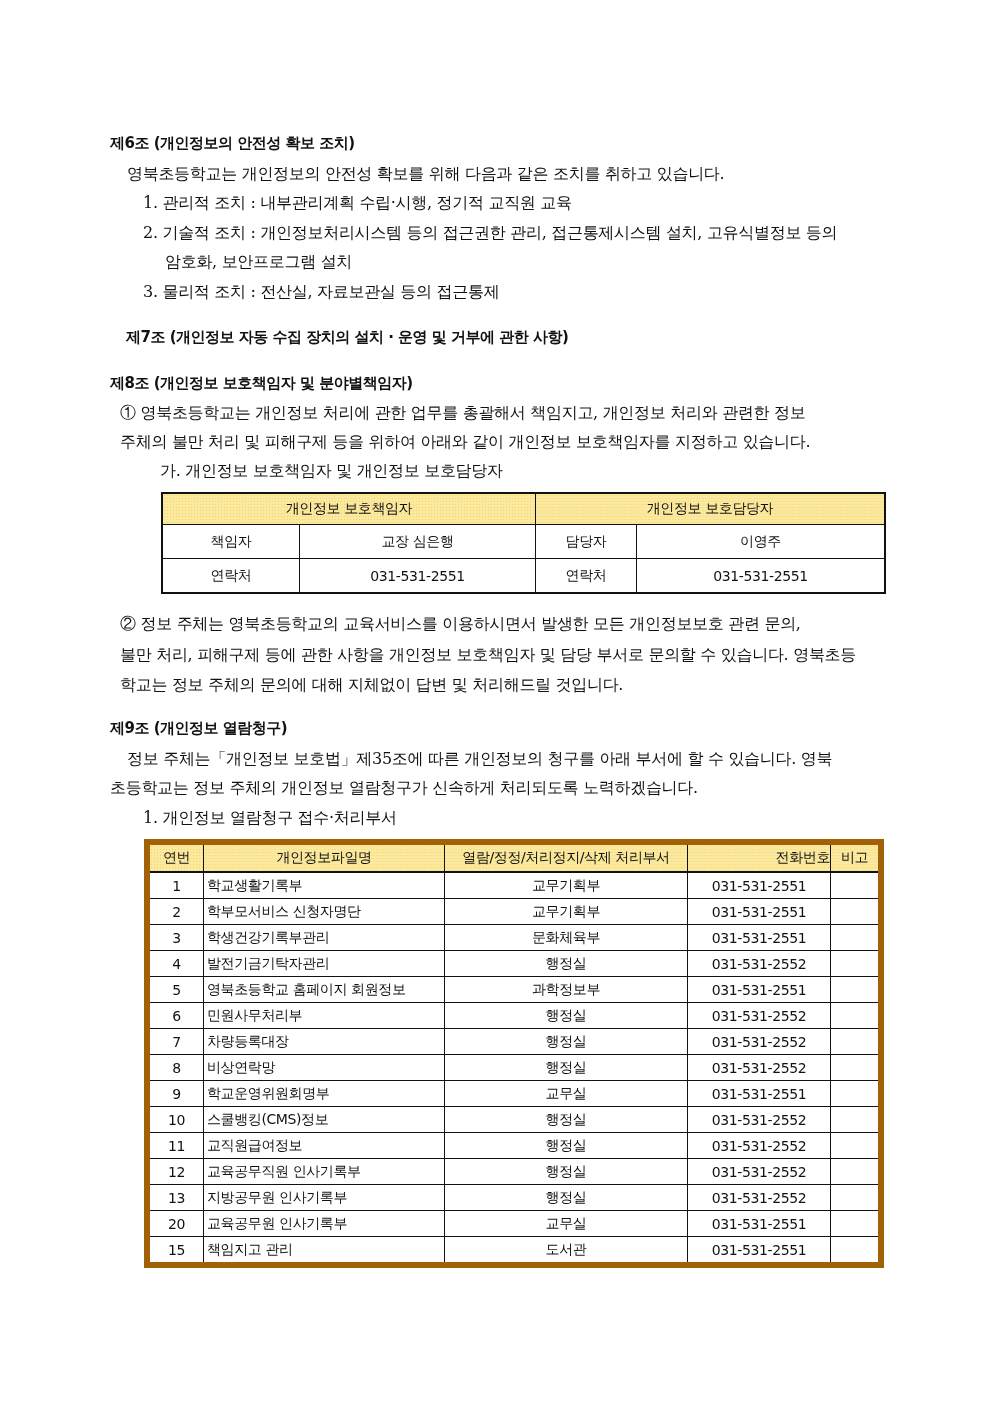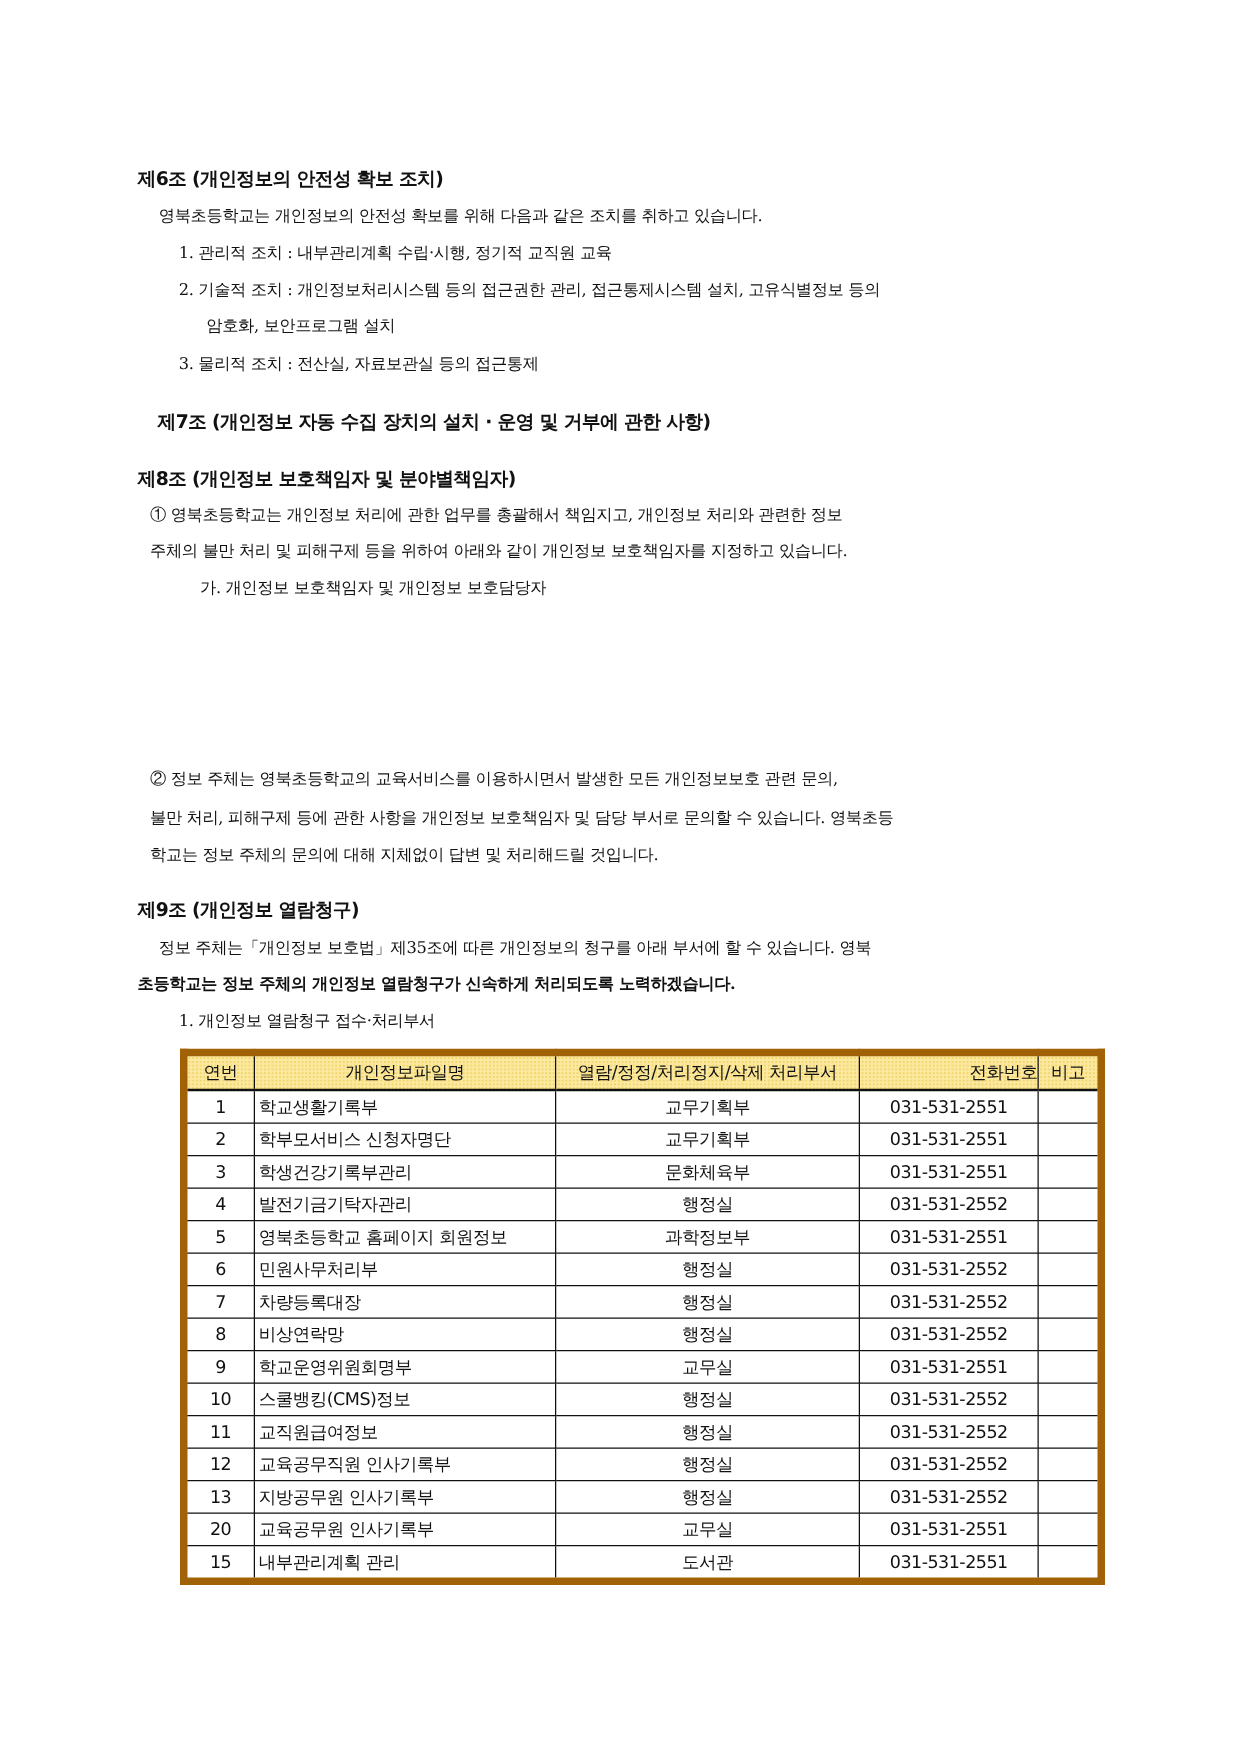--- a/index.html
+++ b/index.html
@@ -1,19 +1,19 @@
 <!DOCTYPE html>
 <html><head>
 <meta charset="utf-8">
 <style>
   html, body { margin:0; padding:0; background:#ffffff; }
   body { width:992px; height:1403px; position:relative; font-family:"DejaVu Serif", "Liberation Serif", serif; color:#111; }
   .page { position:absolute; left:0; top:0; width:992px; height:1403px; }
   .heading { position:absolute; left:110px; font-family:"DejaVu Sans", "Liberation Sans", sans-serif; font-weight:bold; font-size:15px; letter-spacing:-0.5px; }
-  .line { position:absolute; font-size:13px; white-space:nowrap; letter-spacing:-0.3px; }
+  .line { position:absolute; font-size:16px; white-space:nowrap; letter-spacing:-0.3px; }
   table { border-collapse:collapse; position:absolute; font-family:"DejaVu Sans", "Liberation Sans", sans-serif; font-size:14px; letter-spacing:-0.4px; }
   td, th { border:1px solid #111; text-align:center; padding:0; font-weight:normal; }
   th { background:#fbe9a0; background-image:radial-gradient(#f2d56a 0.6px, transparent 0.7px); background-size:3px 3px; }
   .t1 { left:161px; top:492px; width:725px; border:2px solid #111; }
   .t1 th { height:30px; }
   .t1 td { height:33px; }
   .t2 { left:144px; top:839px; width:740px; border:6px solid #a16207; }
   .t2 th { height:26px; border-bottom:2px solid #111; }
   .t2 td { height:25px; }
   .t2 td.name { text-align:left; padding-left:3px; }
@@ -30,28 +30,48 @@
   <div class="line" style="left:165px; top:252px;">암호화, 보안프로그램 설치</div>
   <div class="line" style="left:143px; top:282px;">3. 물리적 조치 : 전산실, 자료보관실 등의 접근통제</div>
 
   <div class="heading" style="top:328px;margin-left:16px;">제7조 (개인정보 자동 수집 장치의 설치 · 운영 및 거부에 관한 사항)</div>
 
   <div class="heading" style="top:374px;">제8조 (개인정보 보호책임자 및 분야별책임자)</div>
   <div class="line" style="left:120px; top:403px;">① 영북초등학교는 개인정보 처리에 관한 업무를 총괄해서 책임지고, 개인정보 처리와 관련한 정보</div>
   <div class="line" style="left:120px; top:432px;">주체의 불만 처리 및 피해구제 등을 위하여 아래와 같이 개인정보 보호책임자를 지정하고 있습니다.</div>
   <div class="line" style="left:160px; top:461px;">가. 개인정보 보호책임자 및 개인정보 보호담당자</div>
 
+  <table class="t1">
+    <tbody>
+        <tr>
+      <th colspan="2">개인정보 보호책임자</th>
+      <th colspan="2">개인정보 보호담당자</th>
+    </tr>
+    <tr>
+      <td style="width:136px;">책임자</td>
+      <td style="width:235px;">교장 심은행</td>
+      <td style="width:100px;">담당자</td>
+      <td>이영주</td>
+    </tr>
+    <tr>
+      <td>연락처</td>
+      <td>031-531-2551</td>
+      <td>연락처</td>
+      <td>031-531-2551</td>
+    </tr>
+  </tbody>
+    </table>
 
   <div class="line" style="left:120px; top:614px;">② 정보 주체는 영북초등학교의 교육서비스를 이용하시면서 발생한 모든 개인정보보호 관련 문의,</div>
   <div class="line" style="left:120px; top:645px;">불만 처리, 피해구제 등에 관한 사항을 개인정보 보호책임자 및 담당 부서로 문의할 수 있습니다. 영북초등</div>
   <div class="line" style="left:120px; top:675px;">학교는 정보 주체의 문의에 대해 지체없이 답변 및 처리해드릴 것입니다.</div>
 
   <div class="heading" style="top:719px;">제9조 (개인정보 열람청구)</div>
   <div class="line" style="left:127px; top:749px;">정보 주체는「개인정보 보호법」제35조에 따른 개인정보의 청구를 아래 부서에 할 수 있습니다. 영북</div>
-  <div class="line" style="left:110px; top:778px;font-weight:bold;">초등학교는 정보 주체의 개인정보 열람청구가 신속하게 처리되도록 노력하겠습니다.</div>
+  <div class="line" style="left:110px; top:778px;">초등학교는 정보 주체의 개인정보 열람청구가 신속하게 처리되도록 노력하겠습니다.</div>
   <div class="line" style="left:143px; top:808px;">1. 개인정보 열람청구 접수·처리부서</div>
 
   <table class="t2">
     <tbody>
         <tr>
       <th style="width:53px;">연번</th>
       <th style="width:240px;">개인정보파일명</th>
       <th style="width:242px;">열람/정정/처리정지/삭제 처리부서</th>
       <th style="width:142px;text-align:right;">전화번호</th>
       <th>비고</th>
@@ -151,21 +171,21 @@
         </tr>
         <tr>
           <td>20</td>
           <td class="name">교육공무원 인사기록부</td>
           <td>교무실</td>
           <td>031-531-2551</td>
           <td></td>
         </tr>
         <tr>
           <td>15</td>
-          <td class="name">내부관리계획 관리</td>
+          <td class="name">책임지고 관리</td>
           <td>도서관</td>
           <td>031-531-2551</td>
           <td></td>
         </tr>
       </tbody>
   </table>
 
 </div>
 
 </body></html>

